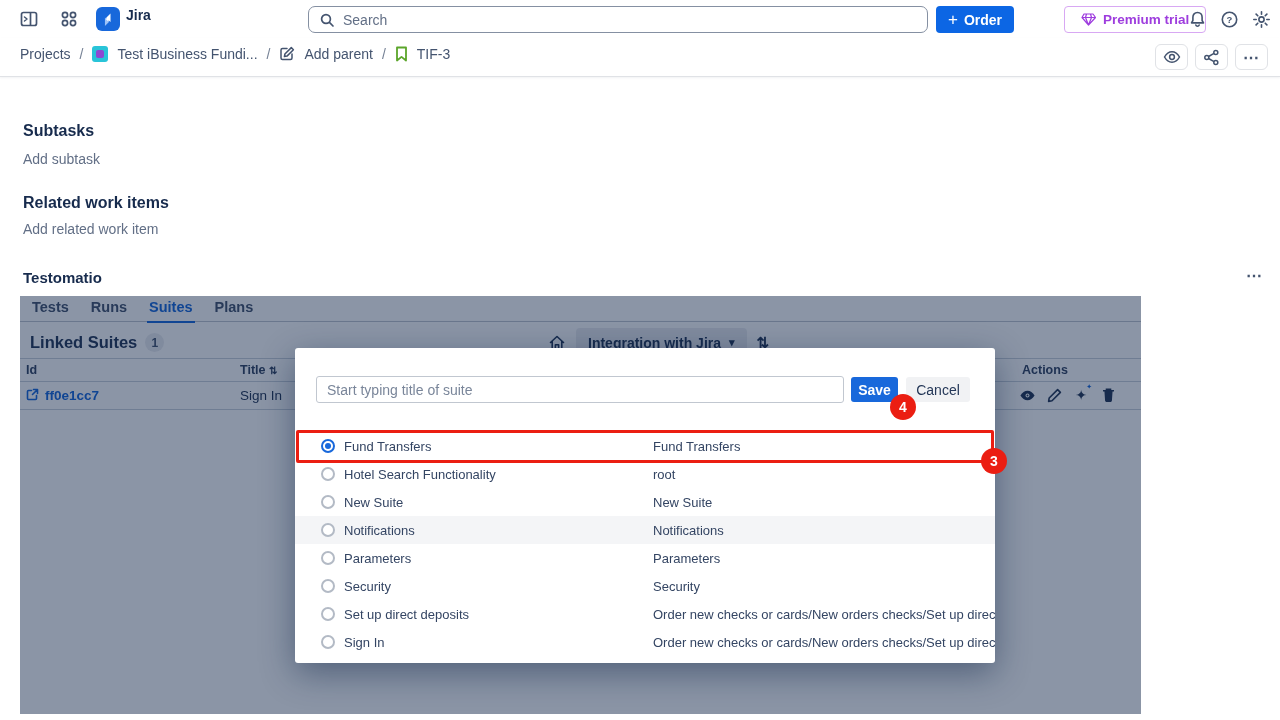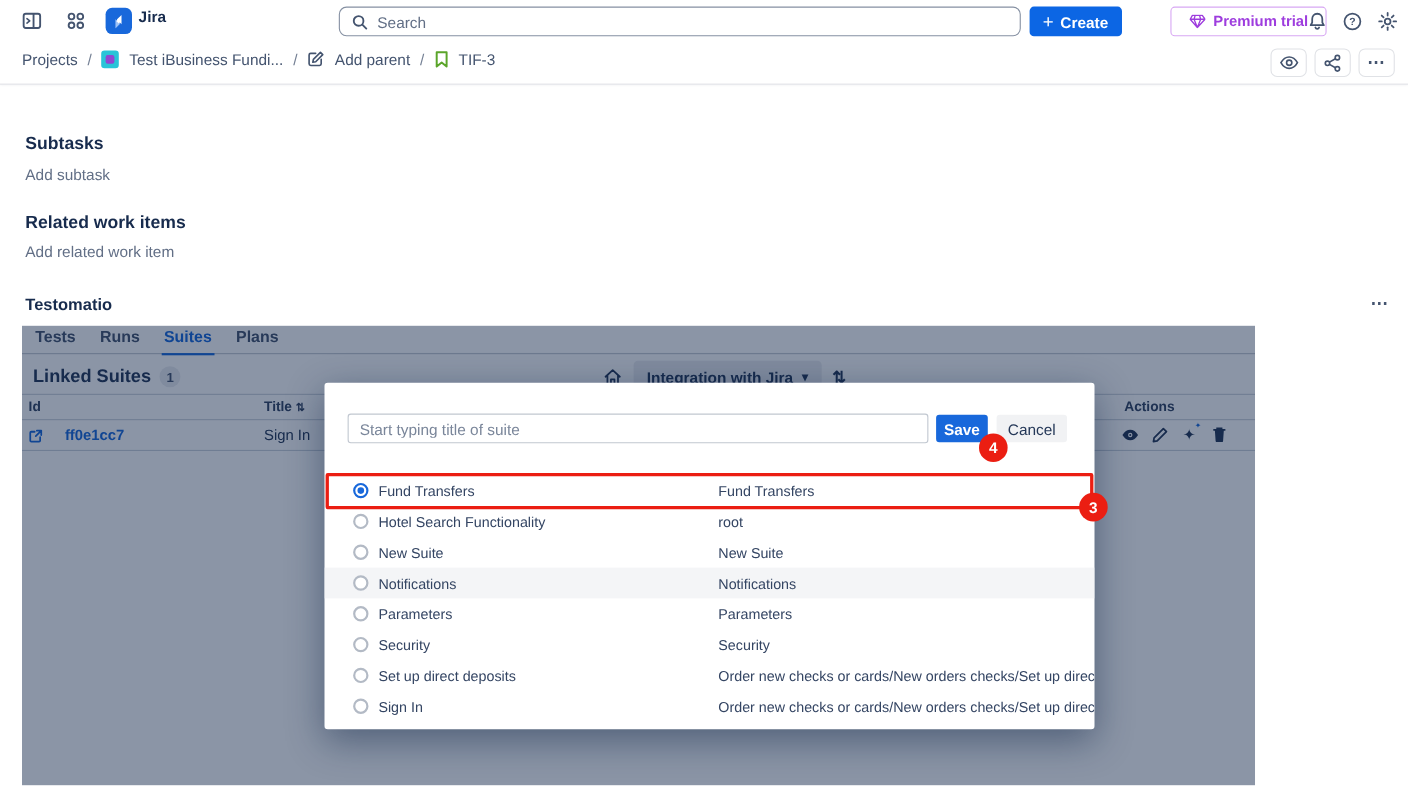--- a/index.html
+++ b/index.html
@@ -43,21 +43,21 @@
   .ls-badge { width:19px; height:19px; border-radius:50%; background:#EBECF0; color:#44546F; font-size:12px; font-weight:bold; display:inline-flex; align-items:center; justify-content:center; }
   .branch-bar { position:absolute; left:528px; top:32px; display:flex; align-items:center; gap:10px; }
   .branch-btn { height:29px; background:#EBEDF0; border-radius:4px; border:none; padding:0 12px; font-size:14px; font-weight:bold; color:#253858; display:flex; align-items:center; gap:8px; font-family:inherit; cursor:pointer; }
   .t-logo { position:absolute; left:1184px; top:33px; width:26px; height:26px; border:2px solid #253858; border-radius:50%; color:#253858; font-weight:bold; font-size:16px; display:flex; align-items:center; justify-content:center; cursor:pointer; }
   .w-more { position:absolute; left:1216px; top:35px; width:28px; height:23px; background:#E4E7EB; border-radius:4px; color:#253858; font-weight:bold; letter-spacing:1px; display:flex; align-items:center; justify-content:center; font-size:13px; cursor:pointer; }
   .w-thead { position:absolute; left:0; top:62px; width:100%; height:24px; border-top:1px solid #CBD1DB; border-bottom:1px solid #CBD1DB; font-size:12.5px; font-weight:bold; color:#344563; }
   .w-thead .c-id { position:absolute; left:6px; top:4px; }
   .w-thead .c-title { position:absolute; left:220px; top:4px; }
   .w-thead .c-actions { position:absolute; left:1002px; top:4px; }
   .w-row { position:absolute; left:0; top:86px; width:100%; height:28px; border-bottom:1px solid #CBD1DB; font-size:13.5px; }
-  .w-row .cell-id { position:absolute; left:6px; top:6px; color:#1868DB; font-weight:bold; display:flex; gap:20px; align-items:flex-end; cursor:pointer; }
+  .w-row .cell-id { position:absolute; left:6px; top:6px; color:#1868DB; font-weight:bold; display:flex; gap:6px; align-items:flex-start; cursor:pointer; }
   .w-row .cell-title { position:absolute; left:220px; top:6px; color:#253858; }
   .w-row .cell-actions { position:absolute; left:998px; top:4px; display:flex; gap:9px; align-items:center; color:#253858; }
   .act-ic { width:18px; height:18px; display:inline-flex; align-items:center; justify-content:center; cursor:pointer; }
   .overlay { position:absolute; left:0; top:0; width:100%; height:100%; background:rgba(9,30,66,0.47); z-index:2; }
 
   
   .modal { position:absolute; left:295px; top:348px; width:700px; height:315px; background:#fff; border-radius:3px; box-shadow:0 10px 34px rgba(9,30,66,.45); z-index:3; overflow:hidden; }
   .m-input { position:absolute; left:21px; top:28px; width:528px; height:27px; border:1px solid #C1C7D0; border-radius:3px; padding:0 10px; font-size:14px; font-family:inherit; color:#000000; }
   .m-input::placeholder { color:#7A869A; }
   .m-save { position:absolute; left:556px; top:29px; width:47px; height:25px; background:#1868DB; border:none; border-radius:3px; color:#fff; font-size:14px; font-weight:bold; font-family:inherit; cursor:pointer; }
@@ -118,21 +118,21 @@
         <svg width="16" height="16" viewBox="0 0 16 16">
             <circle cx="7" cy="7" r="4.4" fill="none" stroke="#44546F" stroke-width="1.7"></circle>
             <line x1="10.4" y1="10.4" x2="14" y2="14" stroke="#44546F" stroke-width="1.7" stroke-linecap="round"></line>
           </svg>
       </span>
       <span class="ph">Search</span>
     </div>
 
     <button class="create-btn">
       <span style="font-size:17px;font-weight:normal;">+</span>
-      <span>Create</span>
+      <span>Order</span>
     </button>
 
     <button class="premium-btn">
       <span>
         <svg width="15" height="13" viewBox="0 0 15 13">
             <path d="M3 1 h9 l2.5 3.5 L7.5 12 L1 4.5 Z M1 4.5 h13 M5.5 1 L4.5 4.5 l3 7.5 M9.5 1 l1 3.5 l-3 7.5" fill="none" stroke="#9E3DDE" stroke-width="1.2" stroke-linejoin="round"></path>
           </svg>
       </span>
       <span>Premium trial</span>
     </button>

